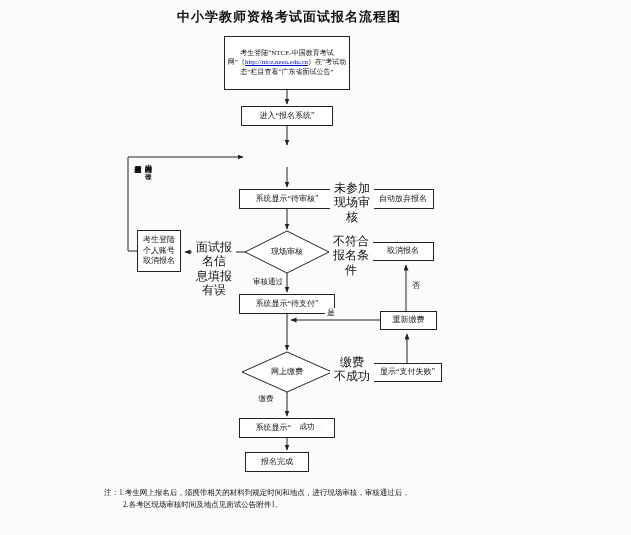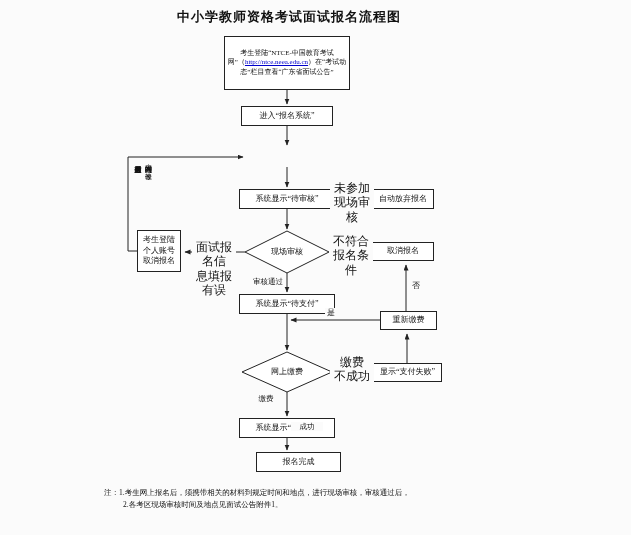--- a/index.html
+++ b/index.html
@@ -68,21 +68,21 @@
   <div class="abs bx" style="left:137px;top:230px;width:44px;height:42px;padding:1px 4px;">考生登陆个人账号取消报名</div>
 
   <div class="abs bx" style="left:239px;top:294px;width:96px;height:20px;">系统显示“待支付”</div>
 
   <div class="abs bx" style="left:380px;top:311px;width:57px;height:19px;">重新缴费</div>
 
   <div class="abs bx" style="left:373px;top:363px;width:69px;height:19px;">显示“支付失败”</div>
 
   <div class="abs bx" style="left:239px;top:418px;width:96px;height:20px;">系统显示“已支付”</div>
 
-  <div class="abs bx" style="left:256px;top:452px;width:85px;height:20px;">报名完成</div>
+  <div class="abs bx" style="left:245px;top:452px;width:64px;height:20px;">报名完成</div>
 
   <div class="abs lbl8" style="left:263px;top:247px;width:48px;">现场审核</div>
   <div class="abs lbl8" style="left:263px;top:367px;width:48px;">网上缴费</div>
 
   <div class="abs lbl" style="left:330px;top:181px;width:44px;">
     <div>未参加</div>
     <div>现场审核</div>
   </div>
 
   <div class="abs lbl" style="left:329px;top:234px;width:44px;">

